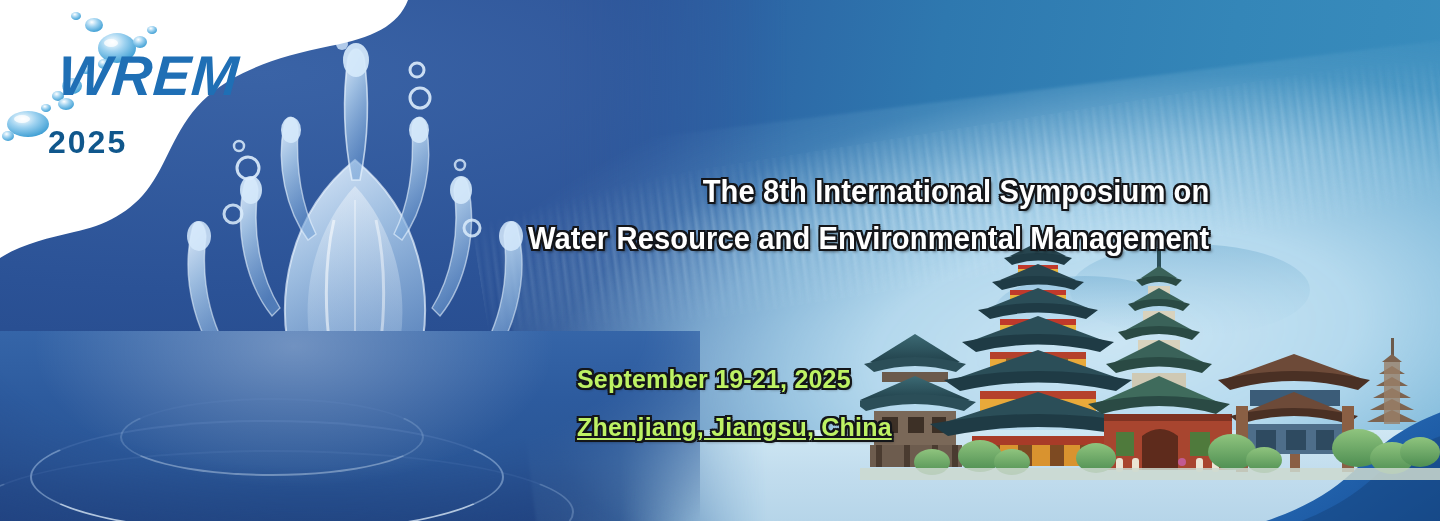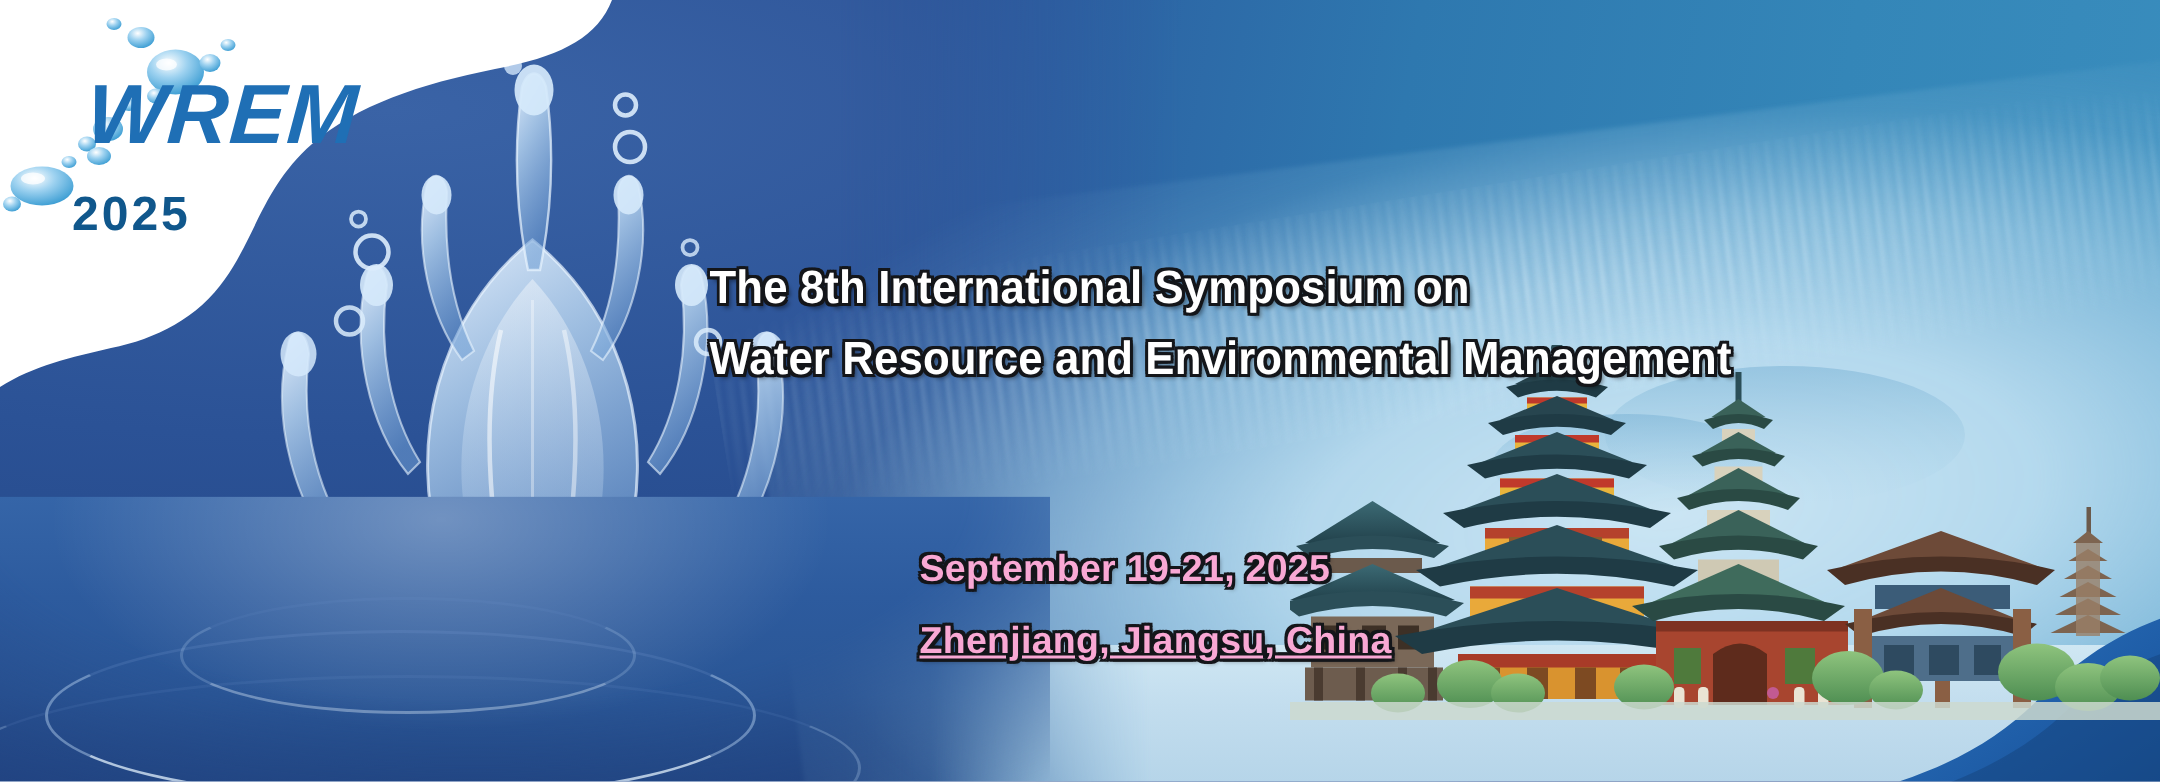--- a/index.html
+++ b/index.html
@@ -160,22 +160,23 @@
     font-size: 32px;
     letter-spacing: 2px;
     color: #10578c;
     line-height: 1;
     white-space: nowrap;
   }
 
   
   .title-block {
     position: absolute;
-    left: 473px; top: 168px;
+    left: 495px; top: 168px;
     width: 760px;
+    text-align: right;
   }
   .title-line {
     font-family: "Liberation Sans", sans-serif;
     font-weight: bold;
     font-size: 31px;
     line-height: 47px;
     color: #ffffff;
     white-space: nowrap;
     transform: scaleX(0.94);
     transform-origin: left center;
@@ -192,32 +193,31 @@
     position: absolute;
     left: 573px; top: 362px;
   }
   .meta-line {
     position: relative;
     display: inline-block;
     font-family: "Liberation Sans", sans-serif;
     font-weight: bold;
     font-size: 25px;
     line-height: 34px;
-    color: #f9a8d4;
+    color: #bef264;
     white-space: nowrap;
     letter-spacing: .2px;
     padding: 0 4px;
     margin-bottom: 14px;
     text-shadow:
       -2px 0 0 #14161a,  2px 0 0 #14161a,
        0 -2px 0 #14161a,  0 2px 0 #14161a,
       -2px -2px 0 #14161a, 2px -2px 0 #14161a,
       -2px 2px 0 #14161a,  2px 2px 0 #14161a,
        2px 2px 3px rgba(0,0,0,0.4);
-    margin-left: 36px;
   }
   .meta-line .hl {
     position: absolute;
     left: 0; right: 0;
     top: 6px; height: 24px;
     background: #fad96e;
     z-index: -1;
   }
   .meta-line-2 { margin-bottom: 0; text-decoration: underline; }
 

